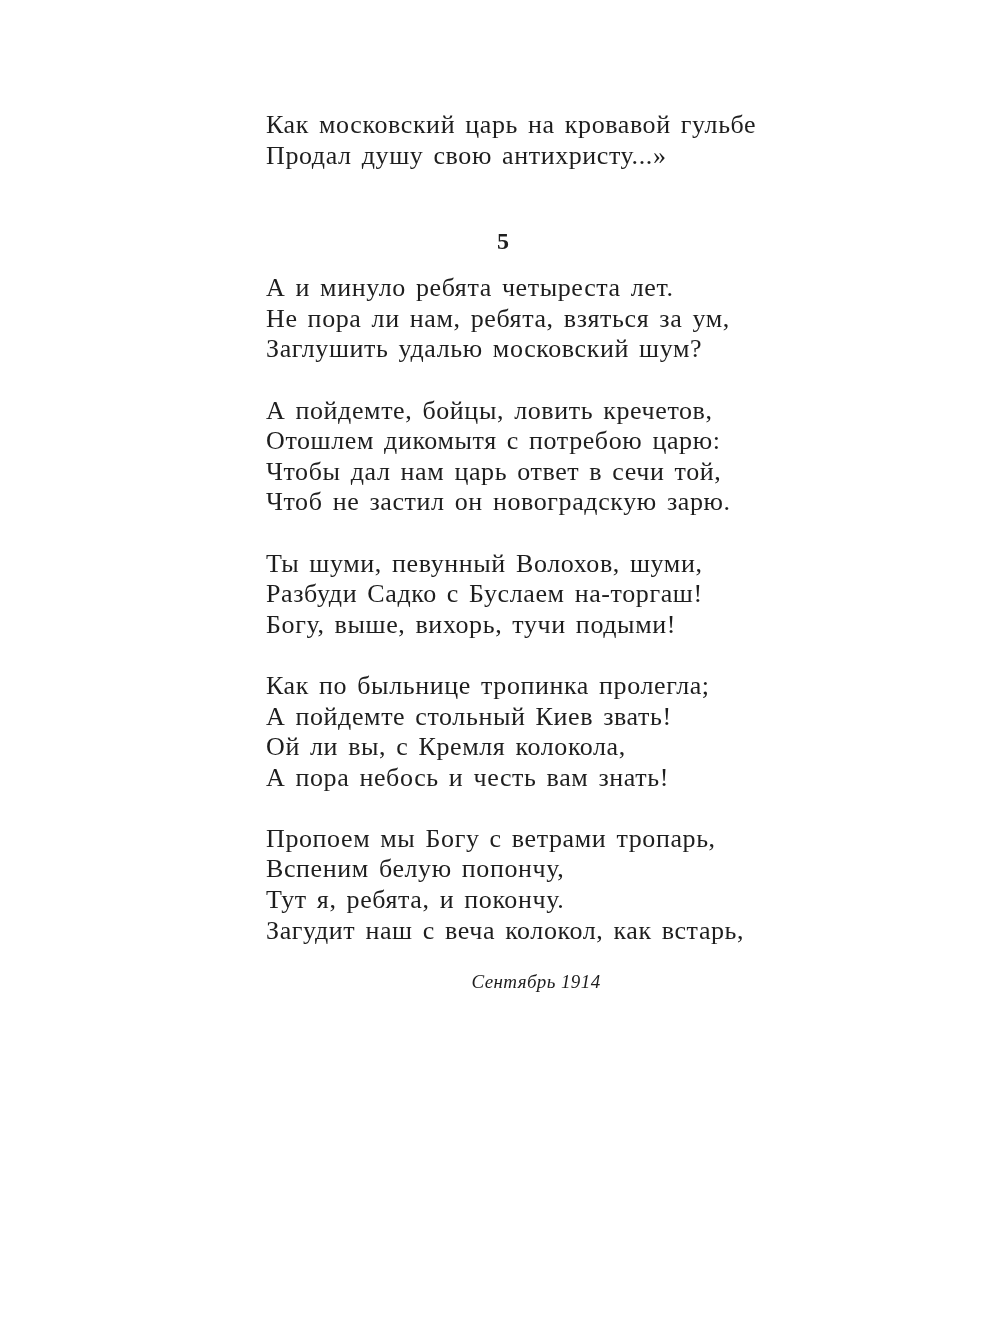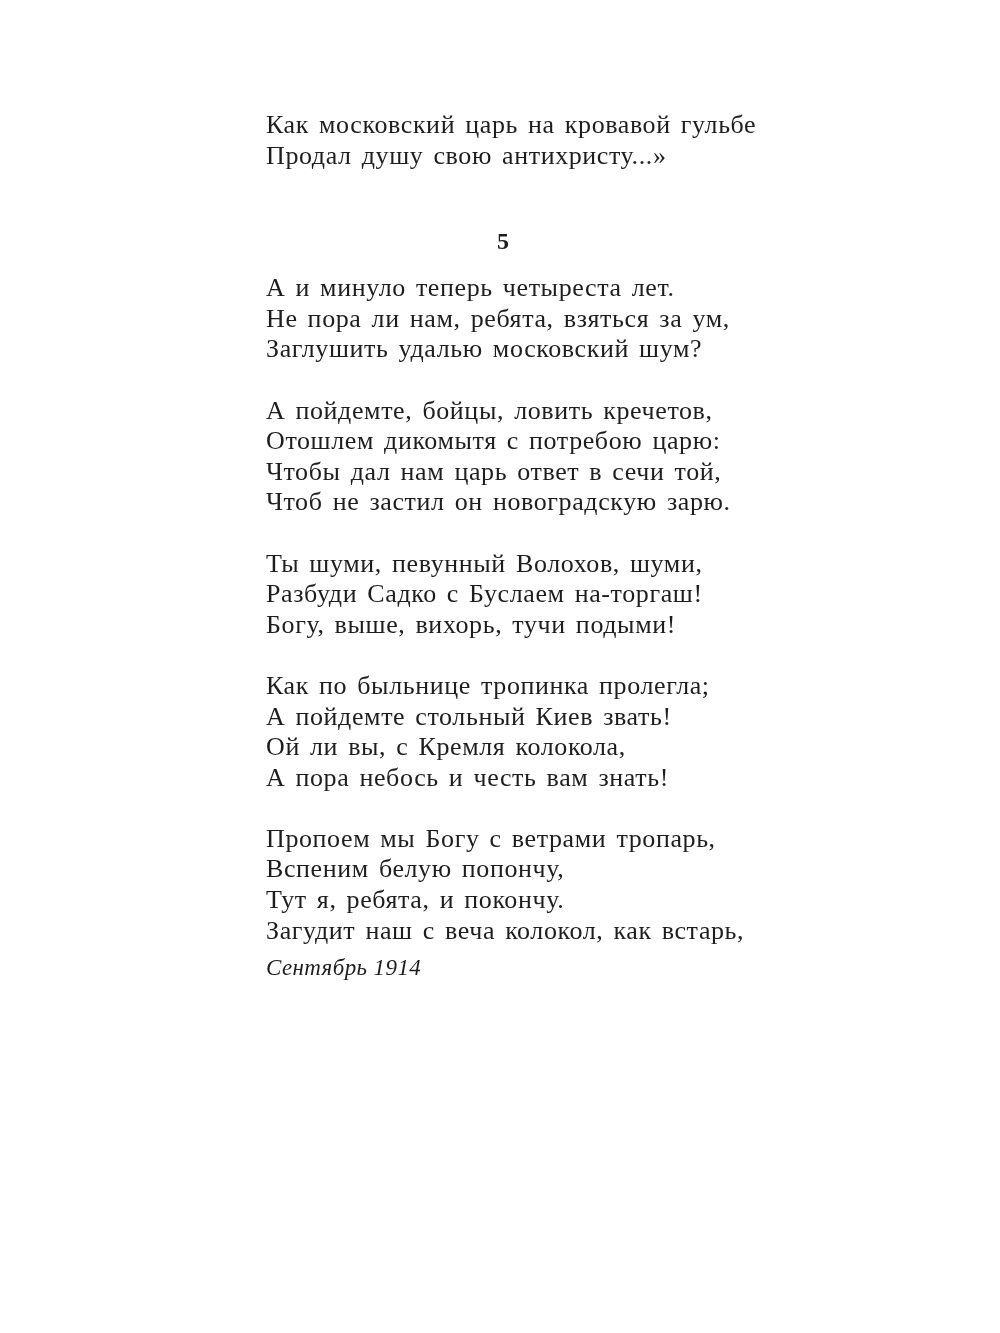--- a/index.html
+++ b/index.html
@@ -31,53 +31,54 @@
       font-size: 26px;
       line-height: 30.6px;
       white-space: nowrap;
       letter-spacing: 0.6px;
       word-spacing: 3px;
     }
     .stanza {
       margin-bottom: 30.6px;
     }
     .stanza.last {
-      margin-bottom: 9px;
+      margin-bottom: 23px;
     }
     .section-number {
       text-align: center;
       width: 474px;
       font-weight: bold;
       font-size: 24px;
       line-height: 30px;
       margin-top: 55px;
       margin-bottom: 17px;
     }
     .date {
       font-style: italic;
-      font-size: 23px;
+      font-size: 19px;
       line-height: 26px;
       letter-spacing: 0.4px;
+      text-align: center;
     }
   </style>
 </head>
 <body>
 
 <div class="page">
   <div class="column">
 
     <div class="stanza-intro">
       <div class="line">Как московский царь на кровавой гульбе</div>
       <div class="line">Продал душу свою антихристу...»</div>
     </div>
 
     <div class="section-number">5</div>
 
     <div class="stanza">
-      <div class="line">А и минуло теперь четыреста лет.</div>
+      <div class="line">А и минуло ребята четыреста лет.</div>
       <div class="line">Не пора ли нам, ребята, взяться за ум,</div>
       <div class="line">Заглушить удалью московский шум?</div>
     </div>
 
     <div class="stanza">
       <div class="line">А пойдемте, бойцы, ловить кречетов,</div>
       <div class="line">Отошлем дикомытя с потребою царю:</div>
       <div class="line">Чтобы дал нам царь ответ в сечи той,</div>
       <div class="line">Чтоб не застил он новоградскую зарю.</div>
     </div>

